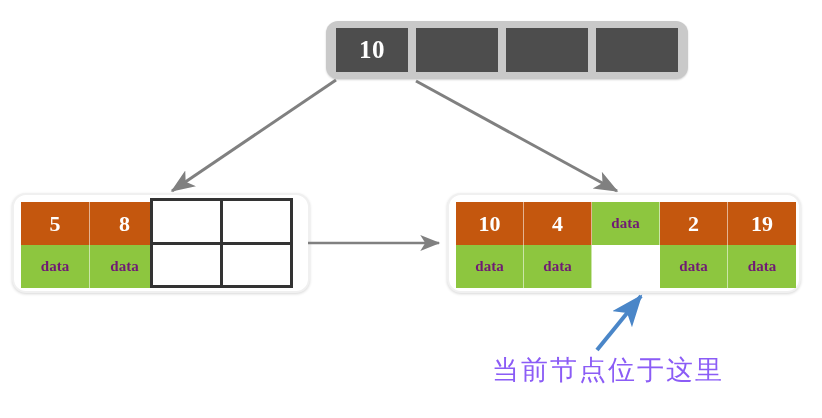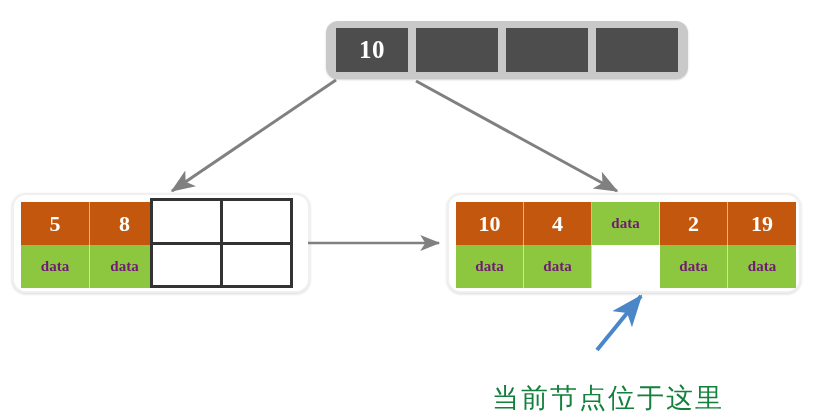--- a/index.html
+++ b/index.html
@@ -147,26 +147,25 @@
     width: 822px;
     height: 418px;
     pointer-events: none;
   }
 
   
   .annotation {
     position: absolute;
     left: 492px;
     top: 352px;
-    color: #15803d;
+    color: #8b5cf6;
     font-family: "DejaVu Sans", "Liberation Sans", sans-serif;
     font-size: 27px;
     letter-spacing: 2px;
     white-space: nowrap;
-    margin-top: 28px;
   }
 </style>
 </head>
 <body>
 
 <div id="canvas">
 
   <div class="root-node">
     <div class="root-cell first">10</div>
     <div class="root-cell blank"></div>

